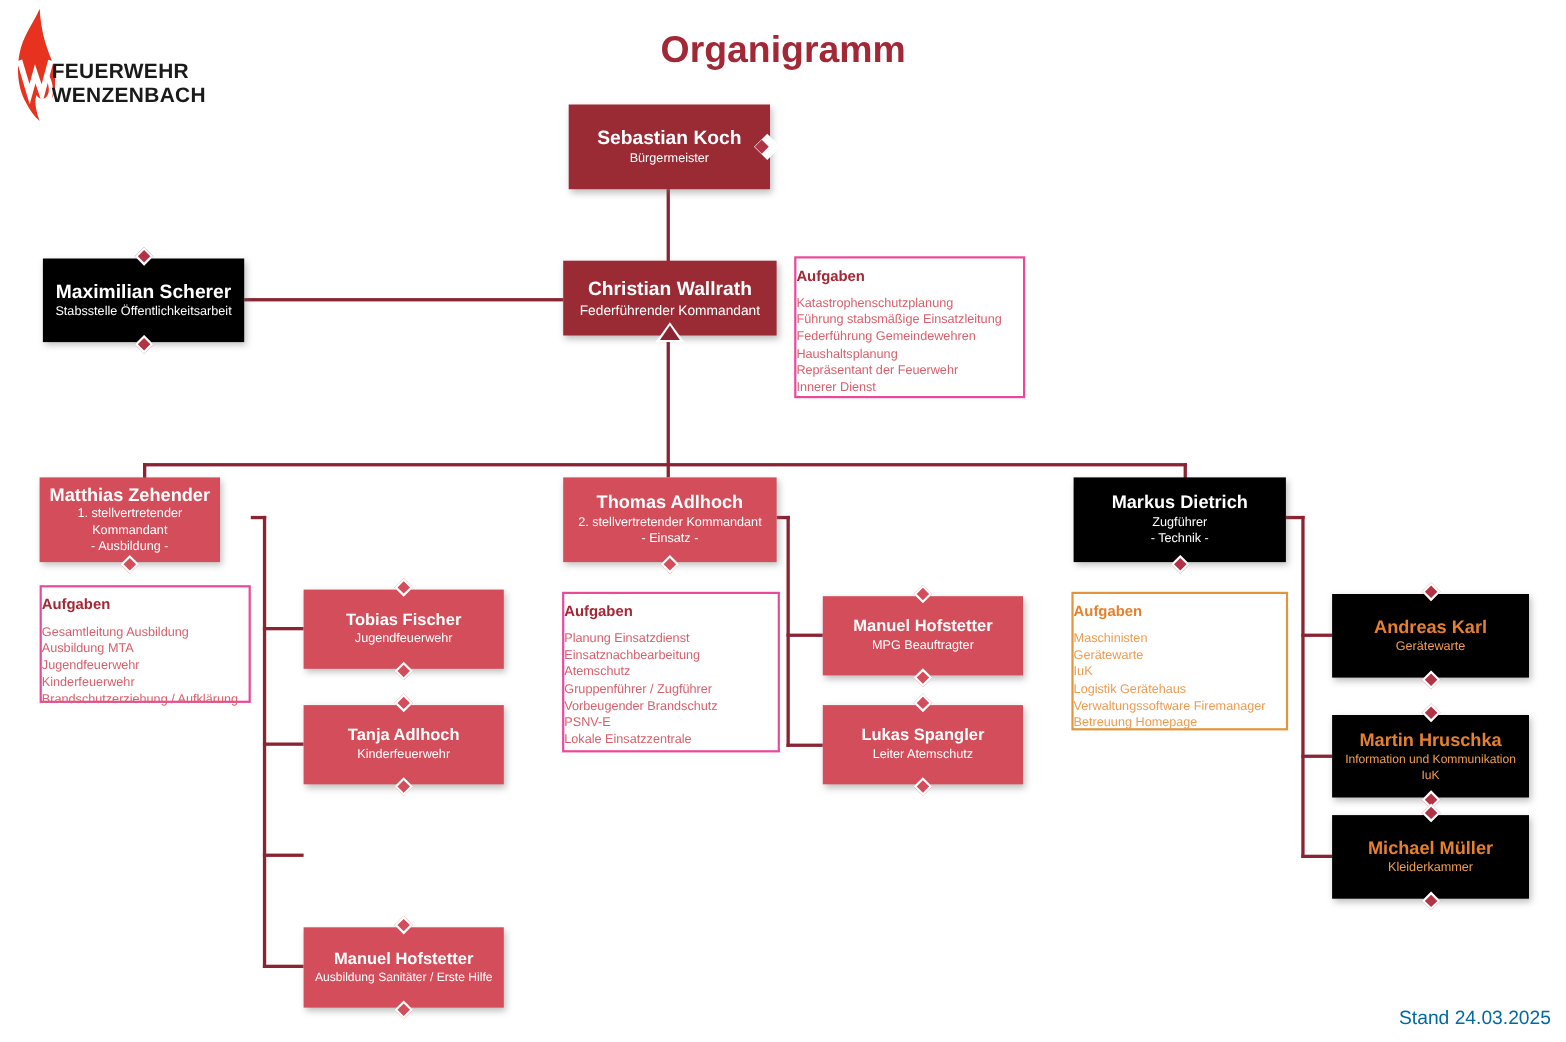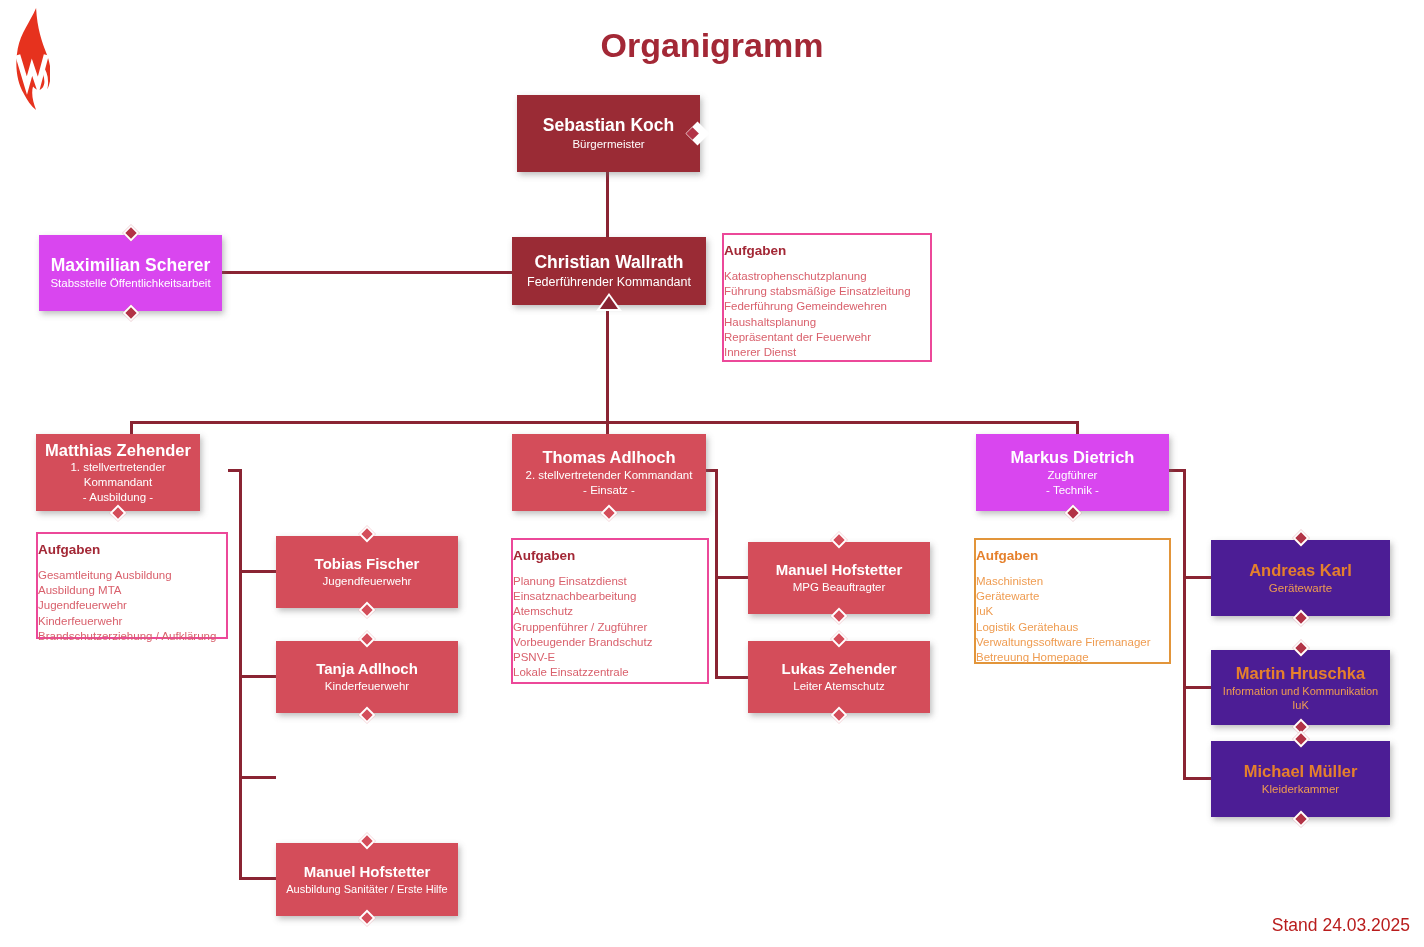--- a/index.html
+++ b/index.html
@@ -16,22 +16,22 @@
     font-size:19px;line-height:22px;letter-spacing:.3px;}
 
   
   .cl{position:absolute;background:#8A2433;}
 
   
   .box{position:absolute;display:flex;flex-direction:column;align-items:center;
     justify-content:center;text-align:center;color:#fff;box-sizing:border-box;padding:2px;}
   .maroon{background:#9A2B35;}
   .crimson{background:#D44D5A;}
-  .orange{background:#d946ef;align-items:center;}
-  .peach{background:#4c1d95;}
+  .orange{background:#000000;align-items:center;}
+  .peach{background:#000000;}
   .shadow{box-shadow:2px 3px 6px rgba(110,110,110,.45);}
   .name{font-weight:bold;font-size:16.5px;line-height:1.25;white-space:nowrap;}
   .name-lg{font-size:17.5px;}
   .name-sm{font-size:15px;}
   .role{font-size:11.5px;line-height:1.3;white-space:pre-line;}
   .peach .name{color:#E5802C;}
   .peach .role{color:#EF9C51;}
 
   
   .aufgaben{position:absolute;background:#fff;border:2px solid #ec4899;text-align:left;
@@ -57,34 +57,38 @@
   .arr-m{position:absolute;width:0;height:0;bottom:-4px;left:calc(50% - 9px);
     border-left:9px solid transparent;border-right:9px solid transparent;
     border-bottom:13px solid #8A2433;}
 
   
   .seb-dw{position:absolute;width:17px;height:17px;background:#fff;
     transform:rotate(45deg);right:-6px;top:calc(50% - 8.5px);}
   .seb-dm{position:absolute;width:9px;height:9px;background:#B23346;
     transform:rotate(45deg);right:3px;top:calc(50% - 4.5px);}
 
-  .stand{position:absolute;right:14px;top:915px;font-size:17.5px;color:#b91c1c;}
+  .stand{position:absolute;right:14px;top:915px;font-size:17.5px;color:#0369a1;}
 </style>
 </head>
 <body>
 
 <div id="canvas">
 
   <div class="logo">
     <svg class="logo-flame" width="36" height="102" viewBox="0 0 34 100">
       <path fill="#E6321E" d="M21 0 C15 14 6 24 3 40 C0 56 2 72 9 84 C12 90 16 96 21 100
         C18 92 16 84 18 77 C23 83 28 80 29 74 C30 68 26 63 27 56 C32 62 34 70 32 80
         C37 70 36 56 31 44 C27 34 22 20 21 0 Z"></path>
       <path fill="none" stroke="#fff" stroke-width="5" d="M3 46 L12 76 L17 58 L23 76 L31 46"></path>
     </svg>
+    <div class="logo-text">
+      <div>FEUERWEHR</div>
+      <div>WENZENBACH</div>
+    </div>
   </div>
 
   <div class="page-title">Organigramm</div>
 
   <div class="cl" style="left:606px;top:172px;width:3px;height:66px;"></div>
   <div class="cl" style="left:222px;top:271px;width:290px;height:3px;"></div>
   <div class="cl" style="left:606px;top:305px;width:3px;height:129px;"></div>
   <div class="cl" style="left:130px;top:421px;width:949px;height:3px;"></div>
   <div class="cl" style="left:130px;top:421px;width:3px;height:14px;"></div>
   <div class="cl" style="left:1076px;top:421px;width:3px;height:14px;"></div>
@@ -213,21 +217,21 @@
 
   <div class="box crimson shadow" style="left:748px;top:542px;width:182px;height:72px;">
     <div class="dm dm-top dm-crimson"></div>
     <div class="name name-sm">Manuel Hofstetter</div>
     <div class="role">MPG Beauftragter</div>
     <div class="dm dm-bot dm-crimson"></div>
   </div>
 
   <div class="box crimson shadow" style="left:748px;top:641px;width:182px;height:72px;">
     <div class="dm dm-top dm-crimson"></div>
-    <div class="name name-sm">Lukas Zehender</div>
+    <div class="name name-sm">Lukas Spangler</div>
     <div class="role">Leiter Atemschutz</div>
     <div class="dm dm-bot dm-crimson"></div>
   </div>
 
   <div class="box peach shadow" style="left:1211px;top:540px;width:179px;height:76px;">
     <div class="dm dm-top dm-maroon"></div>
     <div class="name">Andreas Karl</div>
     <div class="role">Gerätewarte</div>
     <div class="dm dm-bot dm-maroon"></div>
   </div>

